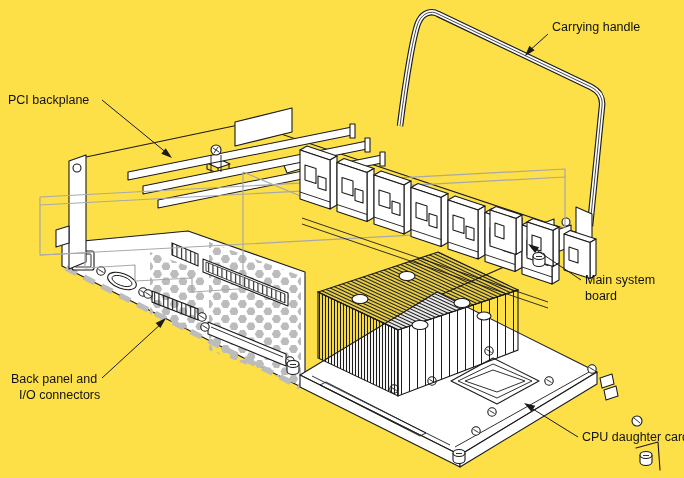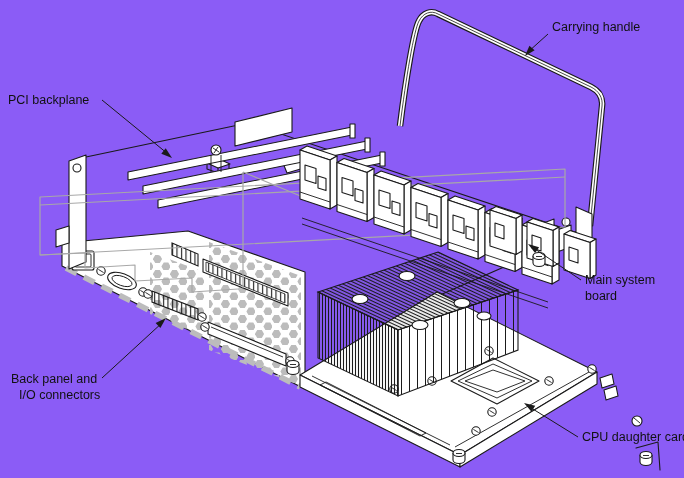--- a/index.html
+++ b/index.html
@@ -1,16 +1,16 @@
 <!DOCTYPE html>
 <html><head>
 <meta charset="utf-8">
 <style>
   html,body{margin:0;padding:0;background:#fff;}
-  .stage{position:relative;width:684px;height:478px;background:#8b5cf6;overflow:hidden;
+  .stage{position:relative;width:684px;height:478px;background:#fde047;overflow:hidden;
          font-family:"Liberation Sans", sans-serif;}
   svg{position:absolute;left:0;top:0;}
   .ln{fill:none;stroke:#1a1a1a;stroke-width:1.1;stroke-linejoin:round;stroke-linecap:round;}
   .fw{fill:#ffffff;stroke:#1a1a1a;stroke-width:1.1;stroke-linejoin:round;}
   .thin{fill:none;stroke:#1a1a1a;stroke-width:0.9;}
   .ghost{fill:none;stroke:#a8a8a8;stroke-width:1.2;stroke-linejoin:round;}
   .vent{fill:url(#hexv);stroke:none;}
   .dash{fill:none;stroke:#bcbcbc;stroke-width:5.5;stroke-dasharray:12 8;}
   .arrow{fill:#1a1a1a;stroke:none;}
   .leader{fill:none;stroke:#1a1a1a;stroke-width:1;}

